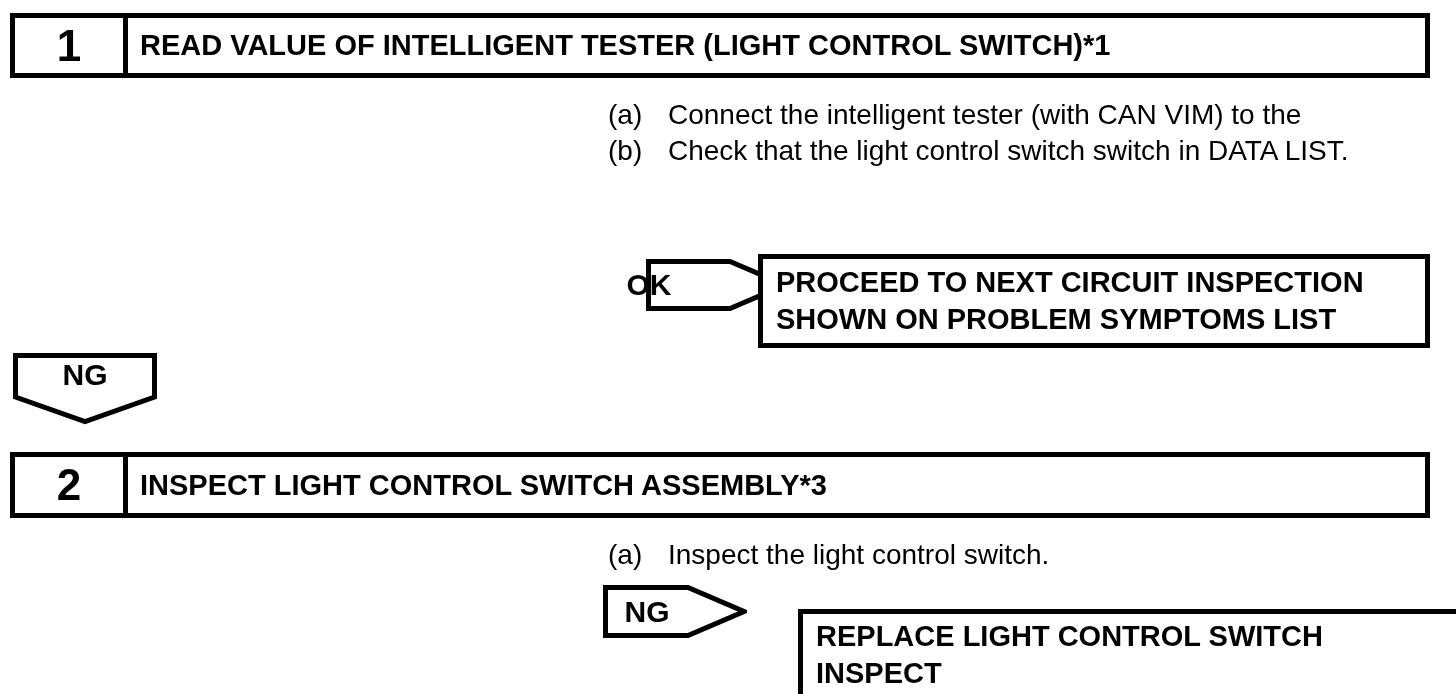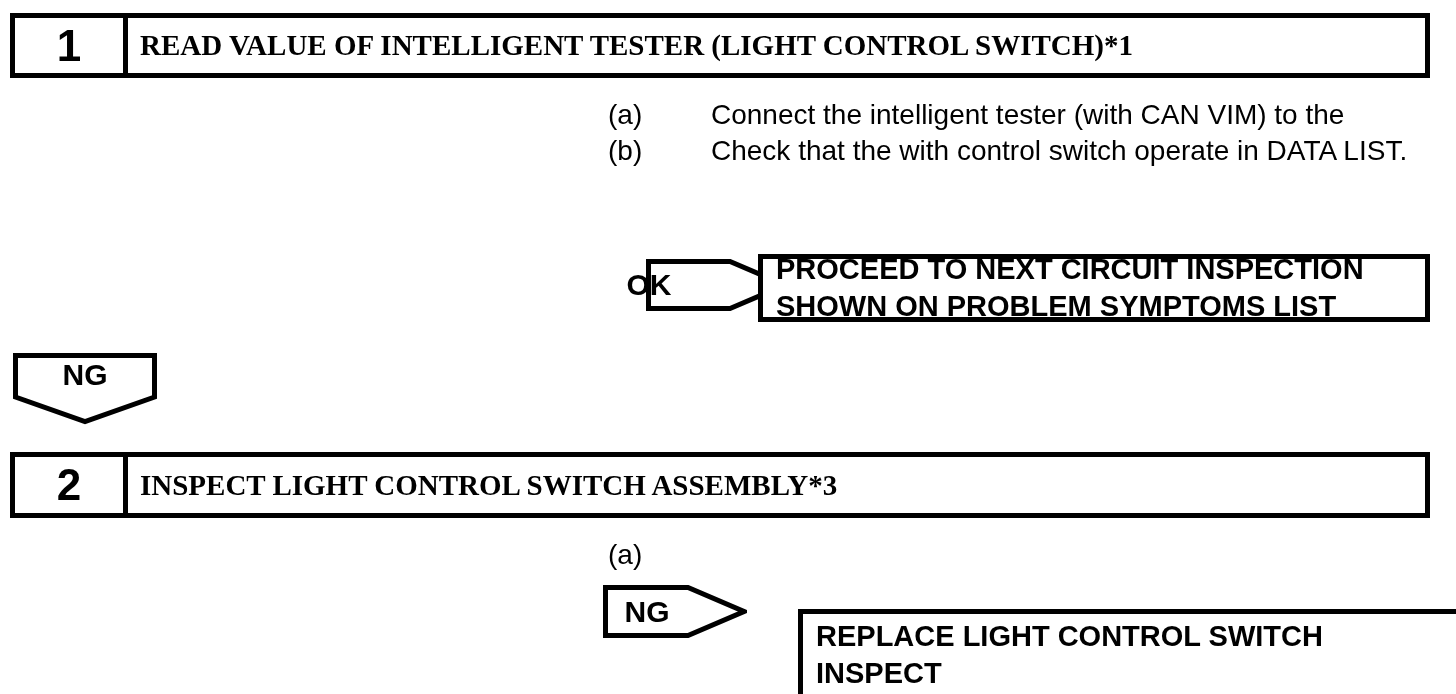--- a/index.html
+++ b/index.html
@@ -36,32 +36,31 @@
   }
   .step-header .title {
     flex: 1;
     display: flex;
     align-items: center;
     padding-left: 12px;
     font-weight: bold;
     font-size: 29px;
     letter-spacing: 0px;
     white-space: nowrap;
-    font-family: Liberation Serif, serif;
   }
   
   .substeps { position: absolute; left: 608px; }
   .substep { display: flex; }
   .substep .slabel {
     flex: 0 0 60px;
     font-size: 28px;
     line-height: 36px;
   }
   .substep .stext { font-size: 28px; line-height: 36px; }
-  .substep .stext div { white-space: nowrap; margin-left: 43px; }
+  .substep .stext div { white-space: nowrap; }
   
   .arrow { position: absolute; }
   .arrow svg { display: block; }
   .arrow .arrow-label {
     position: absolute;
     display: flex;
     align-items: center;
     justify-content: center;
     font-weight: bold;
     font-size: 30px;
@@ -97,52 +96,55 @@
   <div class="substeps" style="top:97px;">
     <div class="substep">
       <div class="slabel">(a)</div>
       <div class="stext">
         <div>Connect the intelligent tester (with CAN VIM) to the</div>
       </div>
     </div>
     <div class="substep">
       <div class="slabel">(b)</div>
       <div class="stext">
-        <div>Check that the with control switch operate in DATA LIST.</div>
+        <div>Check that the light control switch switch in DATA LIST.</div>
       </div>
     </div>
   </div>
 
   <div class="arrow arrow-right" style="left:605px; top:259px; width:142px; height:52px;padding-left:41px;">
     <svg width="142" height="52" viewBox="0 0 142 52">
       <polygon points="2.5,2.5 84,2.5 139,26 84,49.5 2.5,49.5" fill="#ffffff" stroke="#000000" stroke-width="5" stroke-linejoin="miter"></polygon>
     </svg>
     <span class="arrow-label">OK</span>
   </div>
 
-  <div class="result-box" style="left:758px; top:254px; height:68px;">
+  <div class="result-box" style="left:758px; top:254px; height:94px;">
     <div>PROCEED TO NEXT CIRCUIT INSPECTION</div>
     <div>SHOWN ON PROBLEM SYMPTOMS LIST</div>
   </div>
 
   <div class="arrow arrow-down" style="left:13px; top:353px; width:144px; height:72px;">
     <svg width="144" height="72" viewBox="0 0 144 72">
       <polygon points="2.5,2.5 141.5,2.5 141.5,44 72,68.5 2.5,44" fill="#ffffff" stroke="#000000" stroke-width="5" stroke-linejoin="miter"></polygon>
     </svg>
     <span class="arrow-label">NG</span>
   </div>
 
   <section class="step-header" style="top:452px; height:66px;">
     <div class="num">2</div>
     <div class="title">INSPECT LIGHT CONTROL SWITCH ASSEMBLY*3</div>
   </section>
 
   <div class="substeps" style="top:537px;">
     <div class="substep">
       <div class="slabel">(a)</div>
+      <div class="stext">
+        <div>Inspect the light control switch.</div>
+      </div>
     </div>
   </div>
 
   <div class="arrow arrow-right" style="left:603px; top:585px; width:144px; height:53px;">
     <svg width="144" height="53" viewBox="0 0 144 53">
       <polygon points="2.5,2.5 85,2.5 141,26.5 85,50.5 2.5,50.5" fill="#ffffff" stroke="#000000" stroke-width="5" stroke-linejoin="miter"></polygon>
     </svg>
     <span class="arrow-label">NG</span>
   </div>
 

